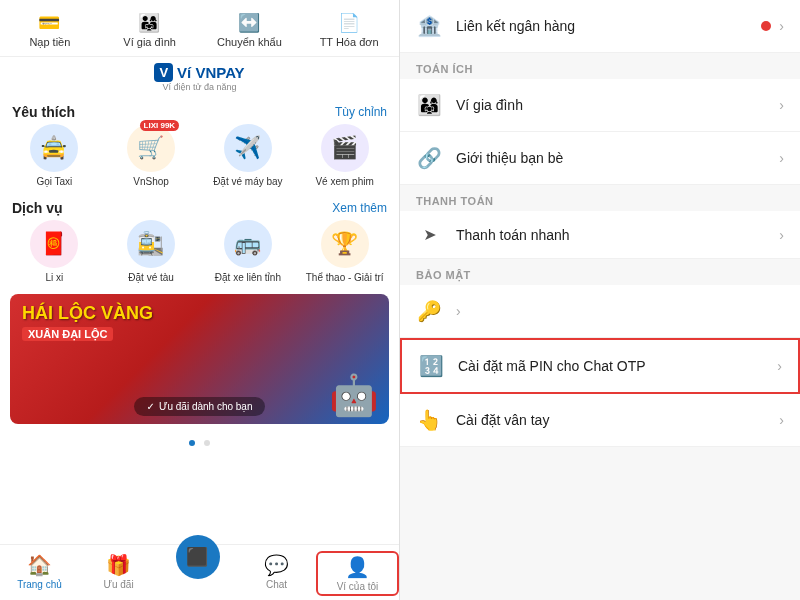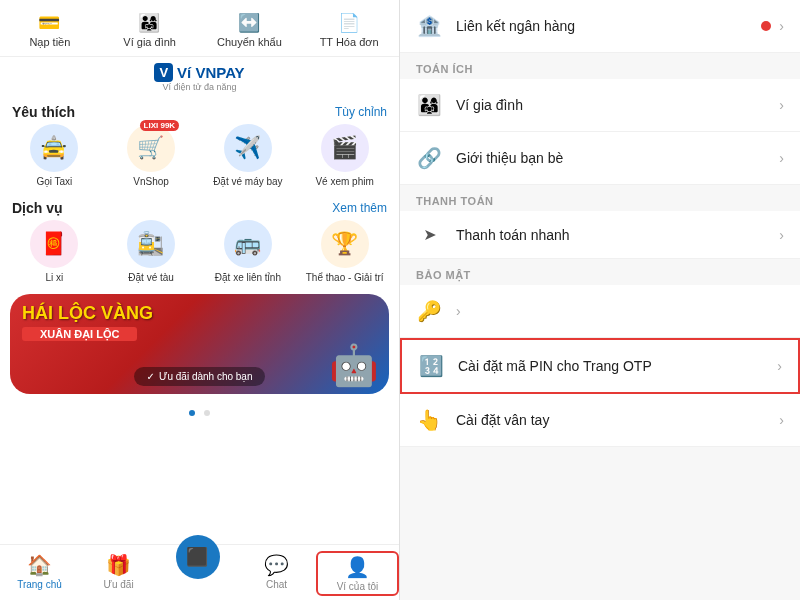--- a/index.html
+++ b/index.html
@@ -103,24 +103,24 @@
     }
     .icon-label {
       font-size: 10px;
       color: #333;
       line-height: 1.2;
     }
 
     
     .banner {
       margin: 4px 10px;
-      border-radius: 20px;
+      border-radius: 8px;
       overflow: hidden;
       background: linear-gradient(135deg, #d32f2f 0%, #b71c1c 40%, #1565c0 100%);
-      height: 100px;
+      height: 130px;
       position: relative;
       display: flex;
       align-items: flex-end;
       justify-content: center;
     }
     .banner-text {
       position: absolute;
       top: 10px;
       left: 12px;
     }
@@ -130,21 +130,21 @@
       color: #FFD700;
       text-shadow: 1px 1px 2px rgba(0,0,0,0.5);
       line-height: 1.1;
     }
     .banner-subtitle {
       font-size: 11px;
       font-weight: bold;
       color: #fff;
       background: #e53935;
       display: inline-block;
-      padding: 1px 18px;
+      padding: 1px 6px;
       border-radius: 3px;
       margin-top: 2px;
     }
     .banner-btn {
       background: rgba(0,0,0,0.4);
       color: #fff;
       font-size: 10px;
       padding: 4px 12px;
       border-radius: 20px;
       margin-bottom: 8px;
@@ -443,21 +443,21 @@
 
   <div class="section-label">BẢO MẬT</div>
 
   <div class="right-menu-item">
     <span class="menu-icon">🔑</span>
     <span class="menu-arrow">›</span>
   </div>
 
   <div class="right-menu-item highlighted-item">
     <span class="menu-icon">🔢</span>
-    <span class="menu-label">Cài đặt mã PIN cho Trang OTP</span>
+    <span class="menu-label">Cài đặt mã PIN cho Chat OTP</span>
     <span class="menu-arrow">›</span>
   </div>
 
   <div class="right-menu-item">
     <span class="menu-icon">👆</span>
     <span class="menu-label">Cài đặt vân tay</span>
     <span class="menu-arrow">›</span>
   </div>
 
 </div>

